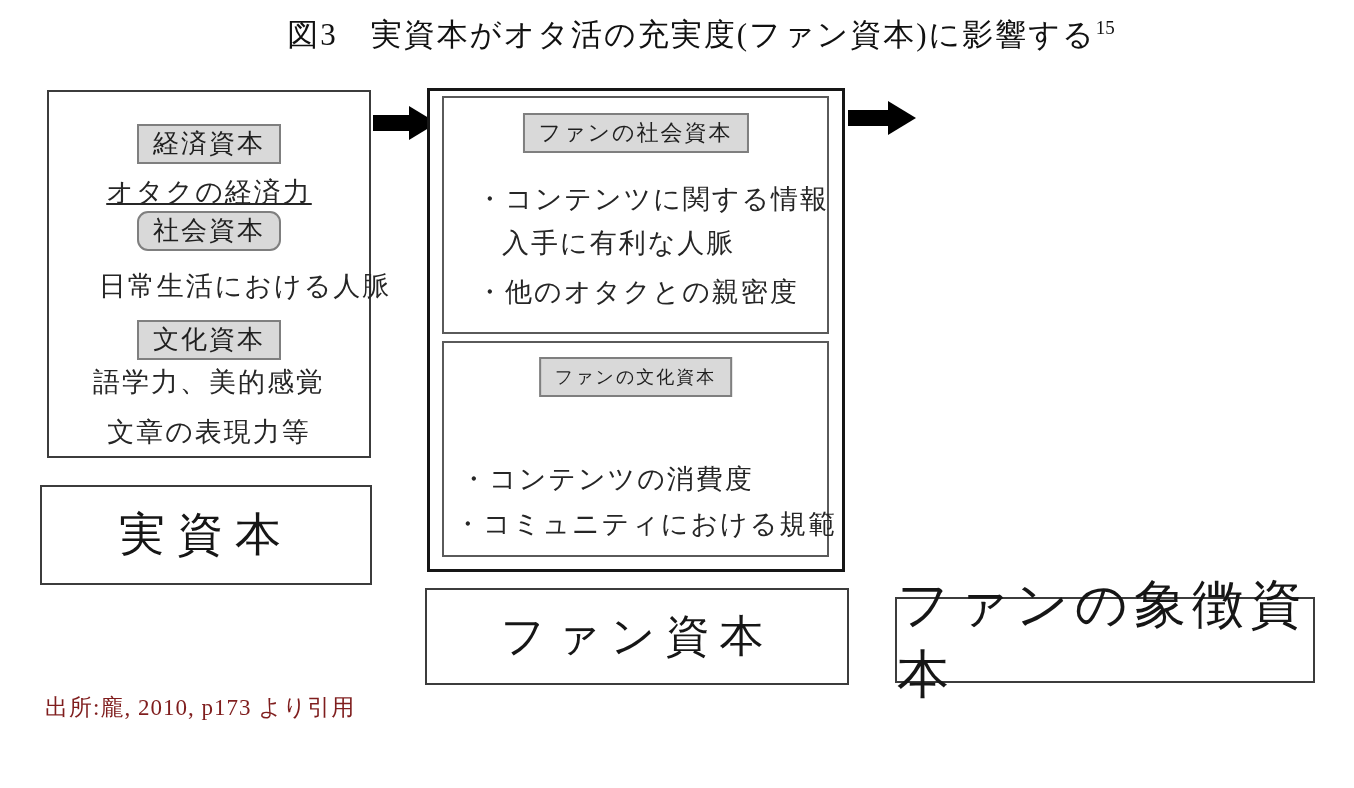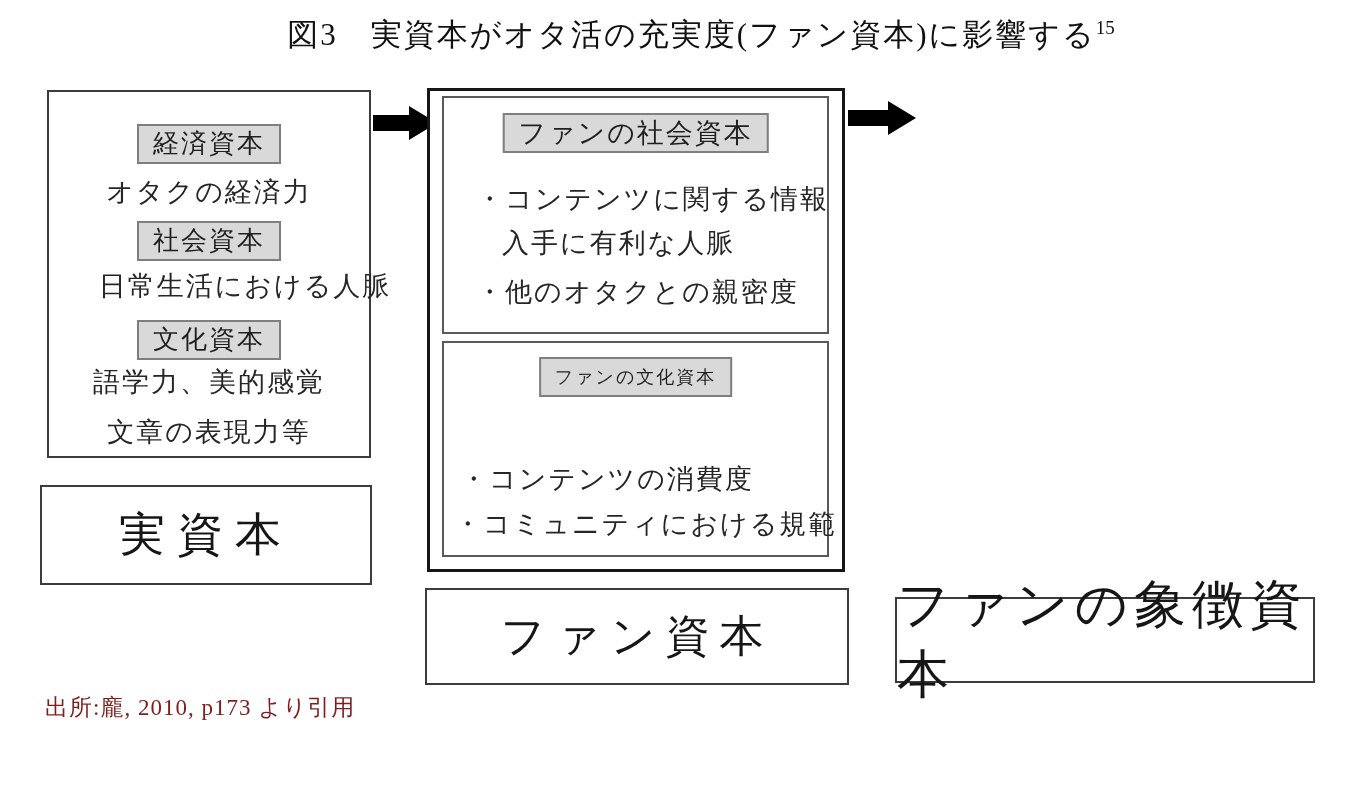--- a/index.html
+++ b/index.html
@@ -73,41 +73,41 @@
 <body>
 
 <div id="canvas">
 
   <div id="title" class="abs">
     <span>図3　実資本がオタ活の充実度(ファン資本)に影響する</span><sup>15</sup>
   </div>
 
   <div class="abs panel" style="left:47px;top:90px;width:324px;height:368px;">
     <div class="abs chip center-x" style="top:32px;">経済資本</div>
-    <div class="abs body-line center-x" style="top:84px;">オタクの経済力</div>
-    <div class="abs chip center-x" style="top:129px;">社会資本</div>
+    <div class="abs body-line center-x" style="top:84px;text-decoration:underline;">オタクの経済力</div>
+    <div class="abs chip center-x" style="top:119px;border-radius:11px;">社会資本</div>
     <div class="abs body-line center-x" style="top:178px;margin-left:36px;">日常生活における人脈</div>
     <div class="abs chip center-x" style="top:228px;">文化資本</div>
     <div class="abs body-line center-x" style="top:274px;">語学力、美的感覚</div>
     <div class="abs body-line center-x" style="top:324px;">文章の表現力等</div>
   </div>
 
   <div id="real-caption" class="abs caption-box">
     <span>実資本</span>
   </div>
 
   <div class="abs" style="left:373px;top:101px;width:68px;height:44px;">
     <div class="shaft" style="left:0;top:14px;width:38px;height:16px;"></div>
     <div class="head-right" style="left:36px;top:5px;"></div>
   </div>
 
   <div class="abs" style="left:427px;top:88px;width:418px;height:484px;border:3px solid #161616;box-sizing:border-box;background:#fff;">
 
     <div class="abs inner-box" style="left:12px;top:5px;width:387px;height:238px;">
-      <div class="abs chip center-x" style="top:15px;font-size:27px;">ファンの社会資本</div>
+      <div class="abs chip center-x" style="top:15px;font-size:22px;">ファンの社会資本</div>
       <div class="abs body-line" style="left:32px;top:85px;">・コンテンツに関する情報</div>
       <div class="abs body-line" style="left:58px;top:129px;">入手に有利な人脈</div>
       <div class="abs body-line" style="left:32px;top:178px;">・他のオタクとの親密度</div>
     </div>
 
     <div class="abs inner-box" style="left:12px;top:250px;width:387px;height:216px;">
       <div class="abs chip center-x" style="top:14px;font-size:18px;">ファンの文化資本</div>
       <div class="abs body-line" style="left:16px;top:120px;">・コンテンツの消費度</div>
       <div class="abs body-line" style="left:10px;top:165px;">・コミュニティにおける規範</div>
     </div>

